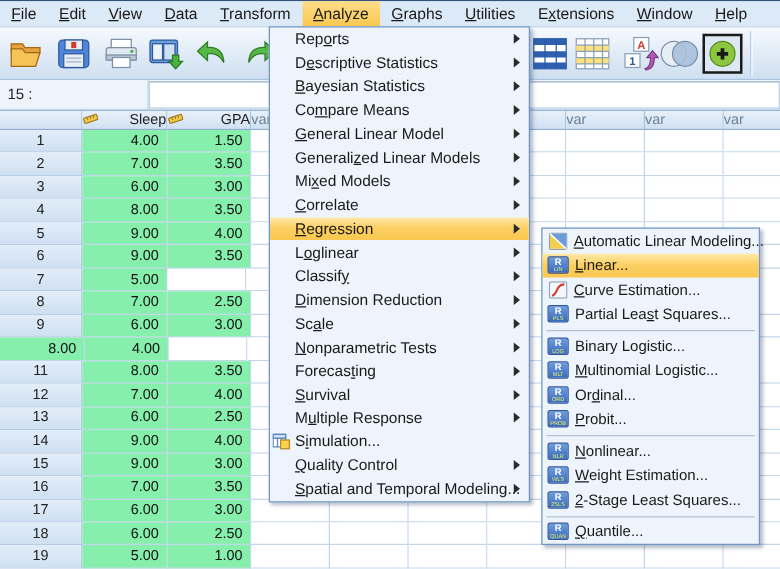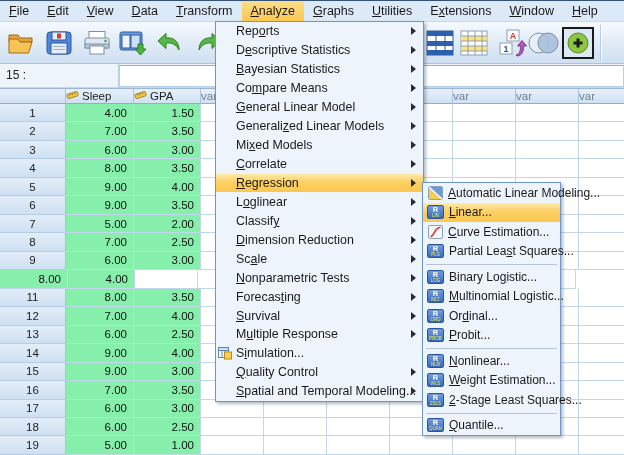--- a/index.html
+++ b/index.html
@@ -37,21 +37,21 @@
   .cellref-label{position:absolute;left:6px;top:0;line-height:23px;font-size:12px;color:#222}
   .cellref-divider{position:absolute;left:118px;top:0;width:1px;height:24px;background:#b9cfe5}
   .cell-editor{position:absolute;left:119px;top:1px;width:505px;height:22px;background:#ffffff;
                border:1px solid #b9cfe5;border-top-color:#94adc8;font-size:12px;padding:0 4px;outline:none}
 
   
   .grid{position:absolute;left:0;top:88px;width:624px;height:367px;background:#fff;overflow:hidden}
   .g-row{display:flex;width:700px}
   .hdr-row{height:16px;border-top:1px solid #9db8d6}
   .hdr-cell{background:linear-gradient(180deg,#e7f0fa,#d0e1f3);border-right:1px solid var(--header_border);
-            border-bottom:1px solid #8fafd2;display:flex;align-items:center;justify-content:flex-start;
+            border-bottom:1px solid #8fafd2;display:flex;align-items:center;justify-content:space-between;
             font-size:11.5px;color:#222;gap:3px;overflow:hidden;white-space:nowrap}
   .hdr-cell.varh{color:#708090}
   .data-row{height:18.47px}
   .num-cell{background:linear-gradient(180deg,#e2edf9,#cfe0f2);border-right:1px solid var(--header_border);
             border-bottom:1px solid #b6cce4;display:flex;align-items:center;justify-content:center;
             font-size:11.5px;color:#222}
   .val-cell{background:#86efac;border-right:1px solid var(--grid_line);border-bottom:1px solid var(--grid_line);
             display:flex;align-items:center;justify-content:flex-end;padding-right:6px;font-size:11.5px;color:#111}
   .empty-cell{background:#fff;border-right:1px solid var(--grid_line);border-bottom:1px solid var(--grid_line)}
   .w-num{width:66px}.w-c1{width:68px}.w-c2{width:67px}.w-var{width:63px}
@@ -60,21 +60,21 @@
   .menu{position:absolute;background:var(--menu_bg);border:1px solid var(--menu_border);
         box-shadow:2px 2px 3px rgba(40,60,90,.35)}
   .analyze-menu{left:215px;top:21px;width:209px;height:381px;z-index:10}
   .dd-item{height:18.95px;display:flex;align-items:center;position:relative;
            padding-left:20px;padding-right:28px;font-size:12.4px;white-space:nowrap;cursor:default}
   .dd-item .gutter{position:absolute;left:2px;top:2px;width:15px;height:15px;display:flex;align-items:center}
   .dd-item.hl,.sm-item.hl{background:linear-gradient(180deg,#ffe9a8,#fccf62 48%,var(--selection_gold))}
   .arrow{position:absolute;right:7px;top:50%;margin-top:-4px;width:0;height:0;
          border-left:5px solid #2b2b2b;border-top:4px solid transparent;border-bottom:4px solid transparent}
 
-  .regression-submenu{left:422px;top:182px;width:139px;height:254px;z-index:11}
+  .regression-submenu{left:433px;top:182px;width:175px;height:254px;z-index:11}
   .sm-item{height:19.5px;display:flex;align-items:center;position:relative;padding-left:4px;
            font-size:12px;white-space:nowrap;cursor:default;gap:5px}
   .sm-sep{height:6px;position:relative}
   .sm-sep::after{content:'';position:absolute;left:3px;right:3px;top:3px;border-top:1px solid #b6c3d2}
   .ic-r{width:17px;height:14px;flex:none;background:linear-gradient(180deg,#6f9ddd,#3a6abf);
         border:1px solid #2c549c;border-radius:2px;display:flex;flex-direction:column;
         align-items:center;justify-content:center;color:#fff}
   .ic-r b{font-size:7.5px;line-height:7px;font-weight:bold}
   .ic-r i{font-style:normal;font-size:4.5px;line-height:5px;color:#e9f05a}
   .ic-box{width:16px;height:14px;flex:none;display:flex;align-items:center;justify-content:center}
@@ -288,21 +288,20 @@
         <div class="empty-cell w-var"></div>
         <div class="empty-cell w-var"></div>
         <div class="empty-cell w-var"></div>
         <div class="empty-cell w-var"></div>
         <div class="empty-cell w-var"></div>
         <div class="empty-cell w-var"></div>
       </div>
       <div class="g-row data-row">
         <div class="num-cell w-num">7</div>
         <div class="val-cell w-c1">5.00</div>
-        <div class="val-cell w-c2">2.00</div>
         <div class="empty-cell w-var"></div>
         <div class="empty-cell w-var"></div>
         <div class="empty-cell w-var"></div>
         <div class="empty-cell w-var"></div>
         <div class="empty-cell w-var"></div>
         <div class="empty-cell w-var"></div>
         <div class="empty-cell w-var"></div>
       </div>
       <div class="g-row data-row">
         <div class="num-cell w-num">8</div>

